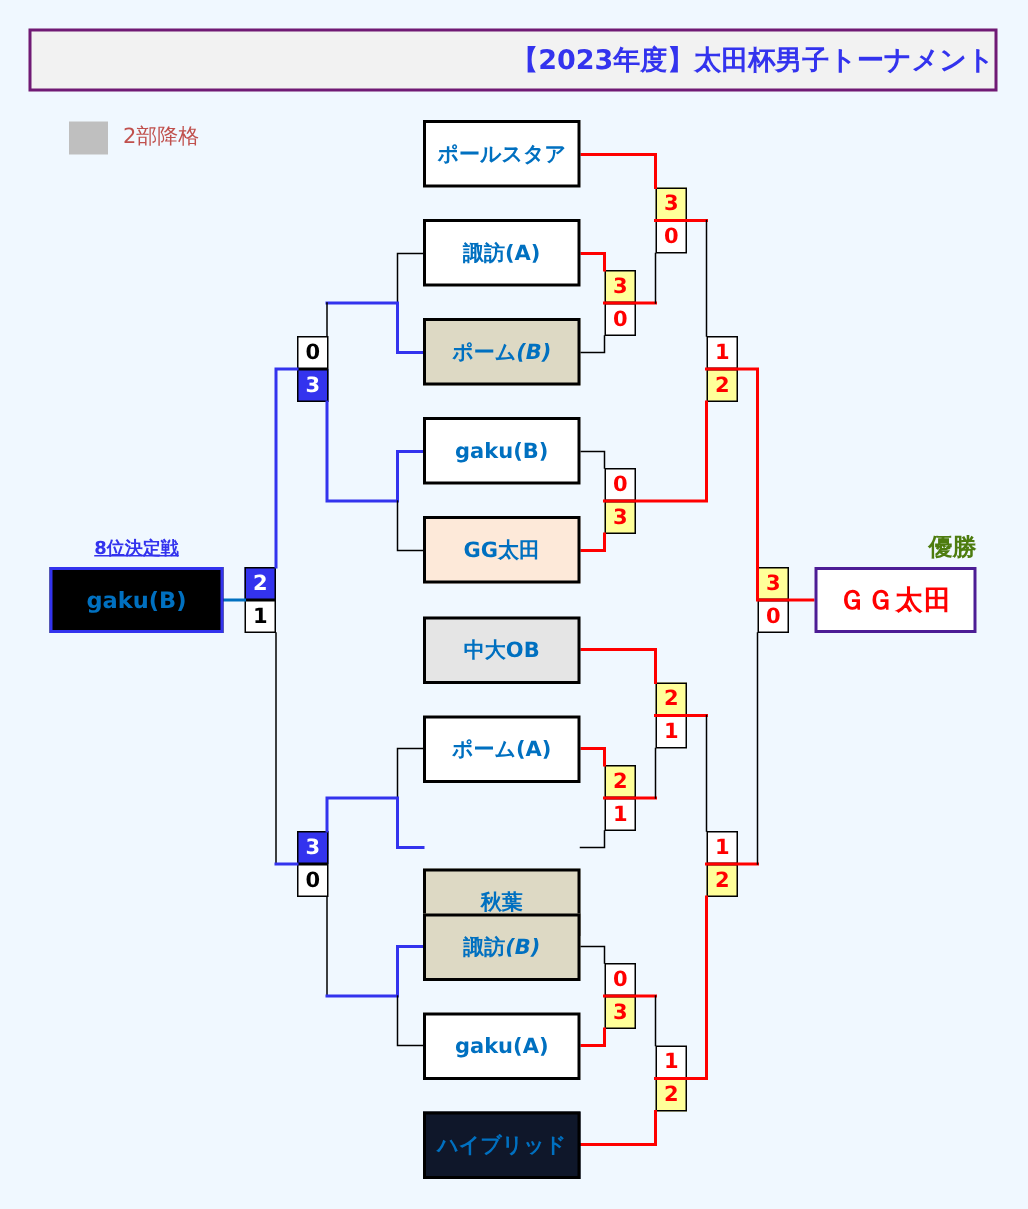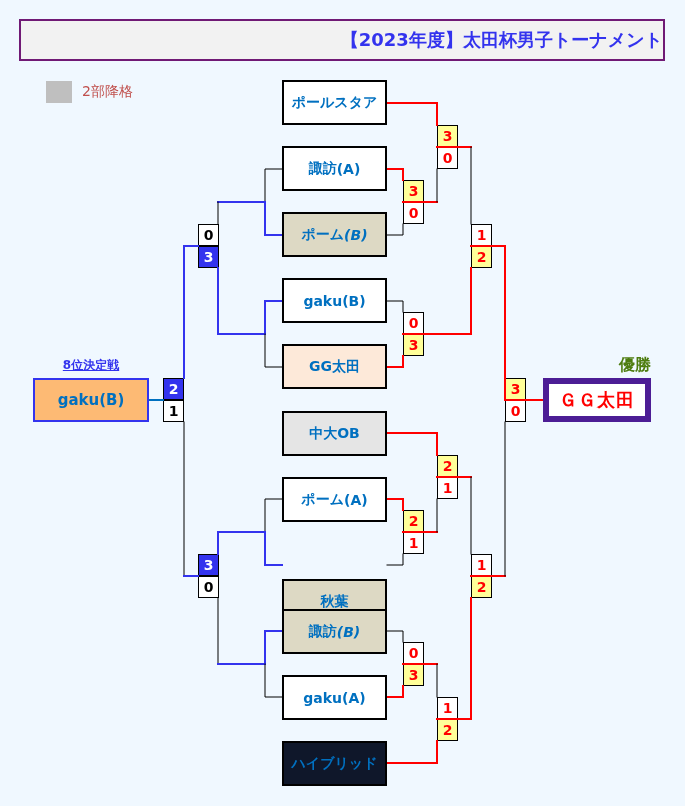--- a/index.html
+++ b/index.html
@@ -36,31 +36,31 @@
   .score.place.win { background: #3333ee; color: #fff; }
 
   #lines { position: absolute; left: 0; top: 0; pointer-events: none; }
 
   #placement-label {
     left: 33px; width: 116px; top: 357px; text-align: center;
     color: #3333ee; font-weight: bold; font-size: 12px; text-decoration: underline;
   }
   #placement-box {
     left: 33px; top: 378px; width: 116px; height: 44px;
-    border: 2px solid #3333ee; background: #fdba74;
+    border: 2px solid #3333ee; background: #000000;
     display: flex; align-items: center; justify-content: center;
     color: #0070c0; font-weight: bold; font-size: 15px;
   }
   #champion-label {
     left: 543px; width: 108px; top: 355px; text-align: right;
     color: #4d7c0f; font-weight: bold; font-size: 16px;
   }
   #champion-box {
     left: 543px; top: 378px; width: 108px; height: 44px;
-    border: 6px solid #4c1d95; background: #fff;
+    border: 2px solid #4c1d95; background: #fff;
     display: flex; align-items: center; justify-content: center;
     color: #ff0000; font-weight: bold; font-size: 18px; letter-spacing: 1px;
   }
 </style>
 </head>
 <body>
 
 <div id="title-box" class="abs">
   <span>【2023年度】太田杯男子トーナメント</span>
 </div>

